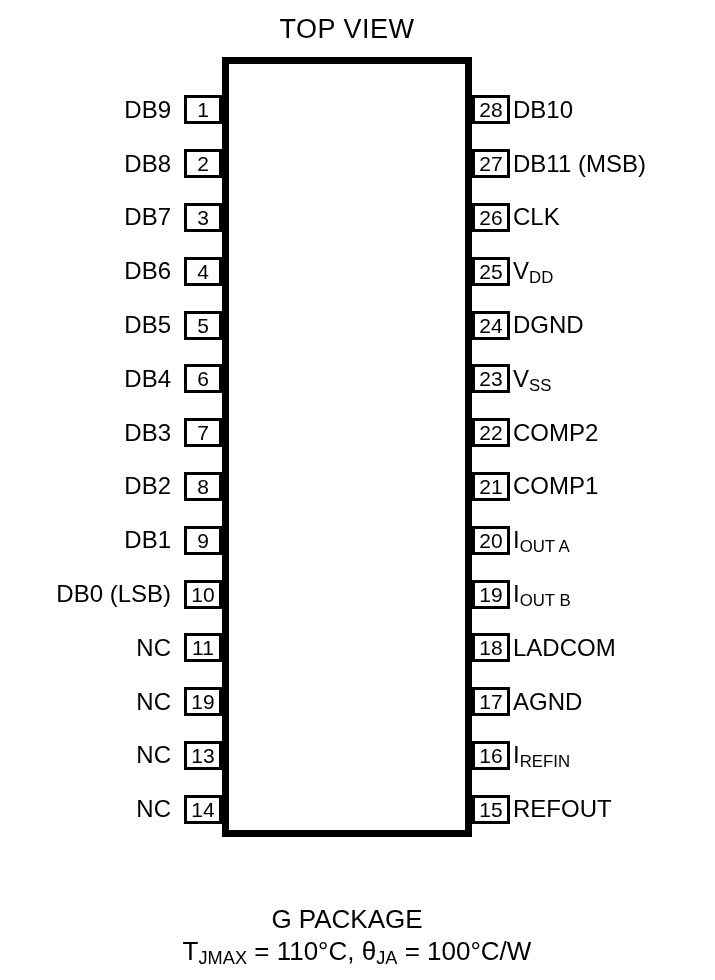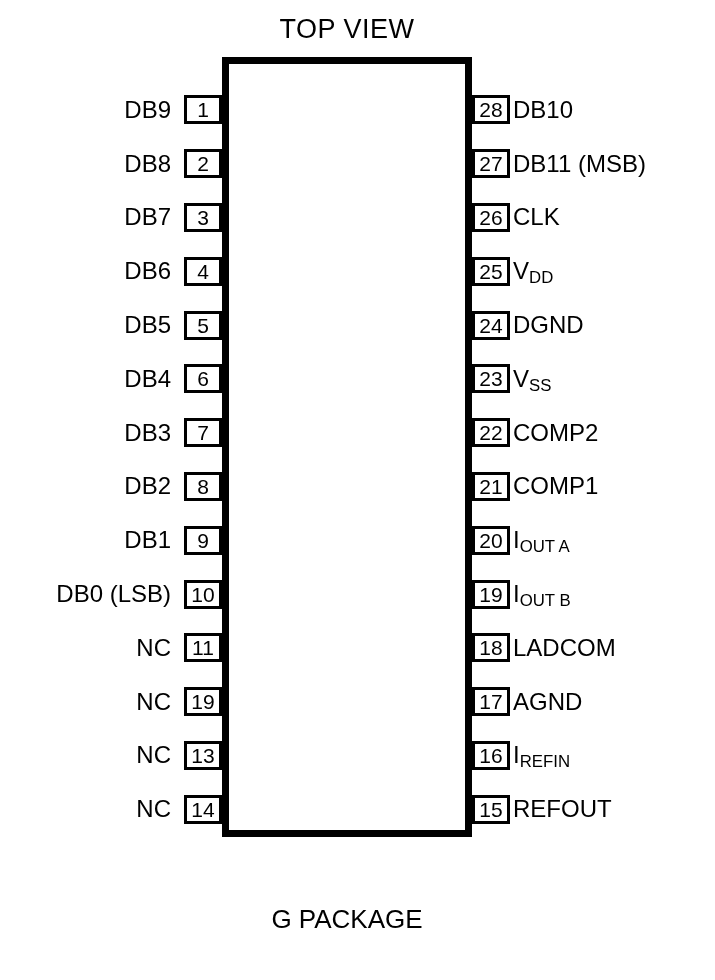--- a/index.html
+++ b/index.html
@@ -224,14 +224,15 @@
       </div>
       <div class="pin-row right">
         <span class="pin-box">15</span>
         <span class="pin-label">REFOUT</span>
       </div>
     </div>
 
   <div class="footer-line pkg-name">G PACKAGE</div>
 
 
+  <div class="footer-line thermal"><span>T</span><span class="sub">JMAX</span><span> = 110°C, θ</span><span class="sub">JA</span><span> = 100°C/W</span></div>
 
 </div>
 
 </body></html>

